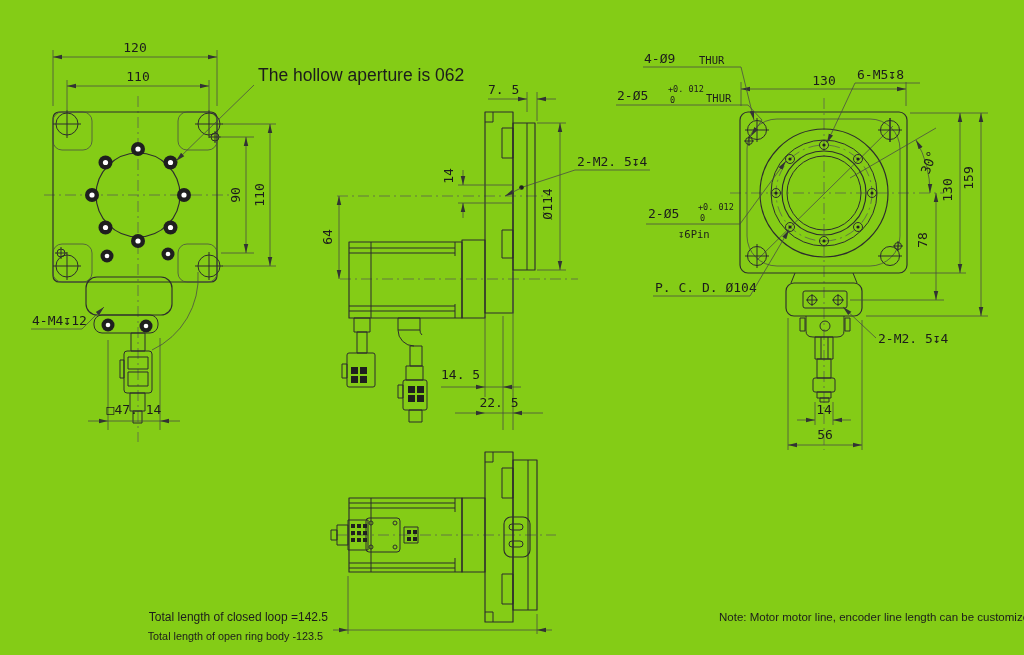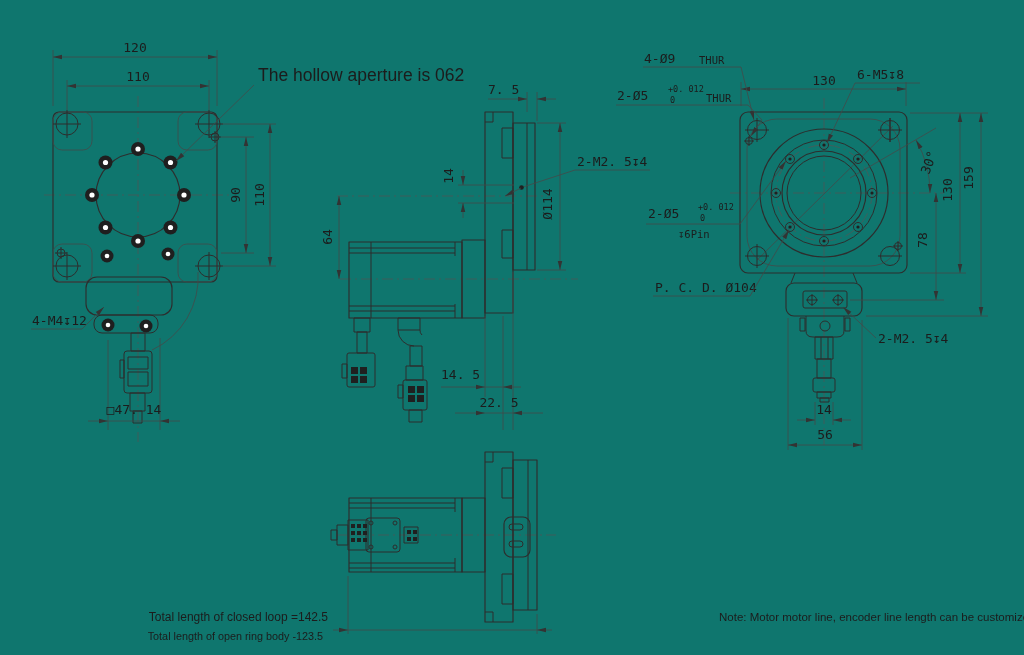--- a/index.html
+++ b/index.html
@@ -1,16 +1,16 @@
 <!DOCTYPE html>
 <html><head>
 <meta charset="utf-8">
 <style>
   html,body{margin:0;padding:0;background:#ffffff;}
-  #stage{position:relative;width:1024px;height:655px;background:#0f766e;overflow:hidden;
+  #stage{position:relative;width:1024px;height:655px;background:#84cc16;overflow:hidden;
          font-family:"Liberation Sans","DejaVu Sans",sans-serif;}
   svg text{fill:#1c1c1c;}
   .geo{fill:none;stroke:#2d2d2d;stroke-width:1.15;stroke-linejoin:round;stroke-linecap:round;}
   .geo2{fill:none;stroke:#2d2d2d;stroke-width:1;stroke-linejoin:round;}
   .thin{fill:none;stroke:#474747;stroke-width:0.75;}
   .cl{fill:none;stroke:#555;stroke-width:0.7;stroke-dasharray:11 4 2 4;}
   .dark{fill:#1f1f1f;stroke:none;}
   .dimt{font-family:"DejaVu Sans Mono","DejaVu Sans",monospace;font-size:13px;}
   .dimts{font-family:"DejaVu Sans Mono","DejaVu Sans",monospace;font-size:10.5px;}
   .tol{font-family:"DejaVu Sans Mono","DejaVu Sans",monospace;font-size:8.5px;}

